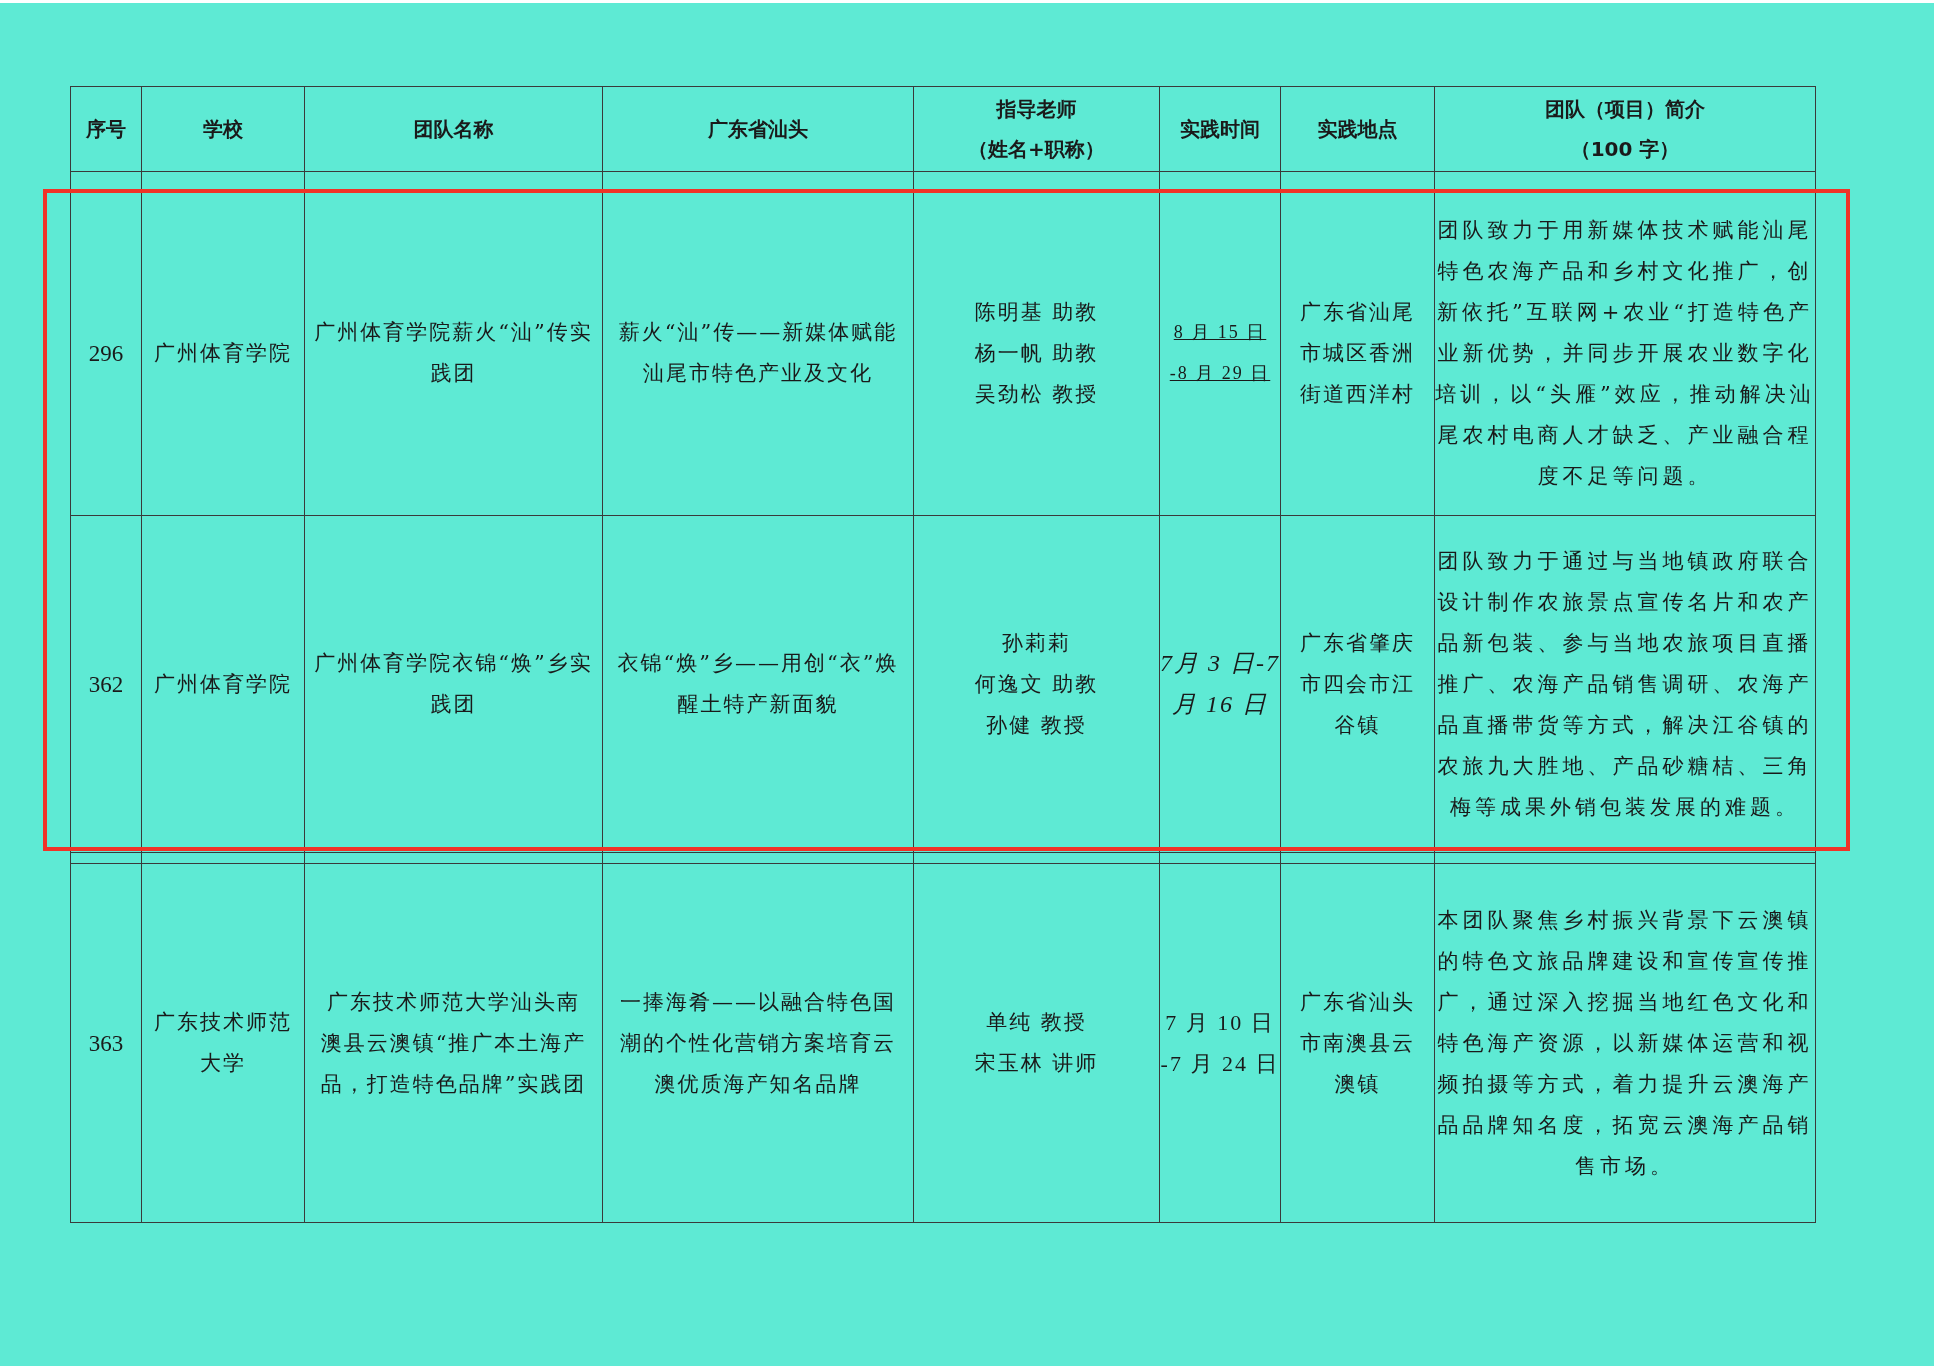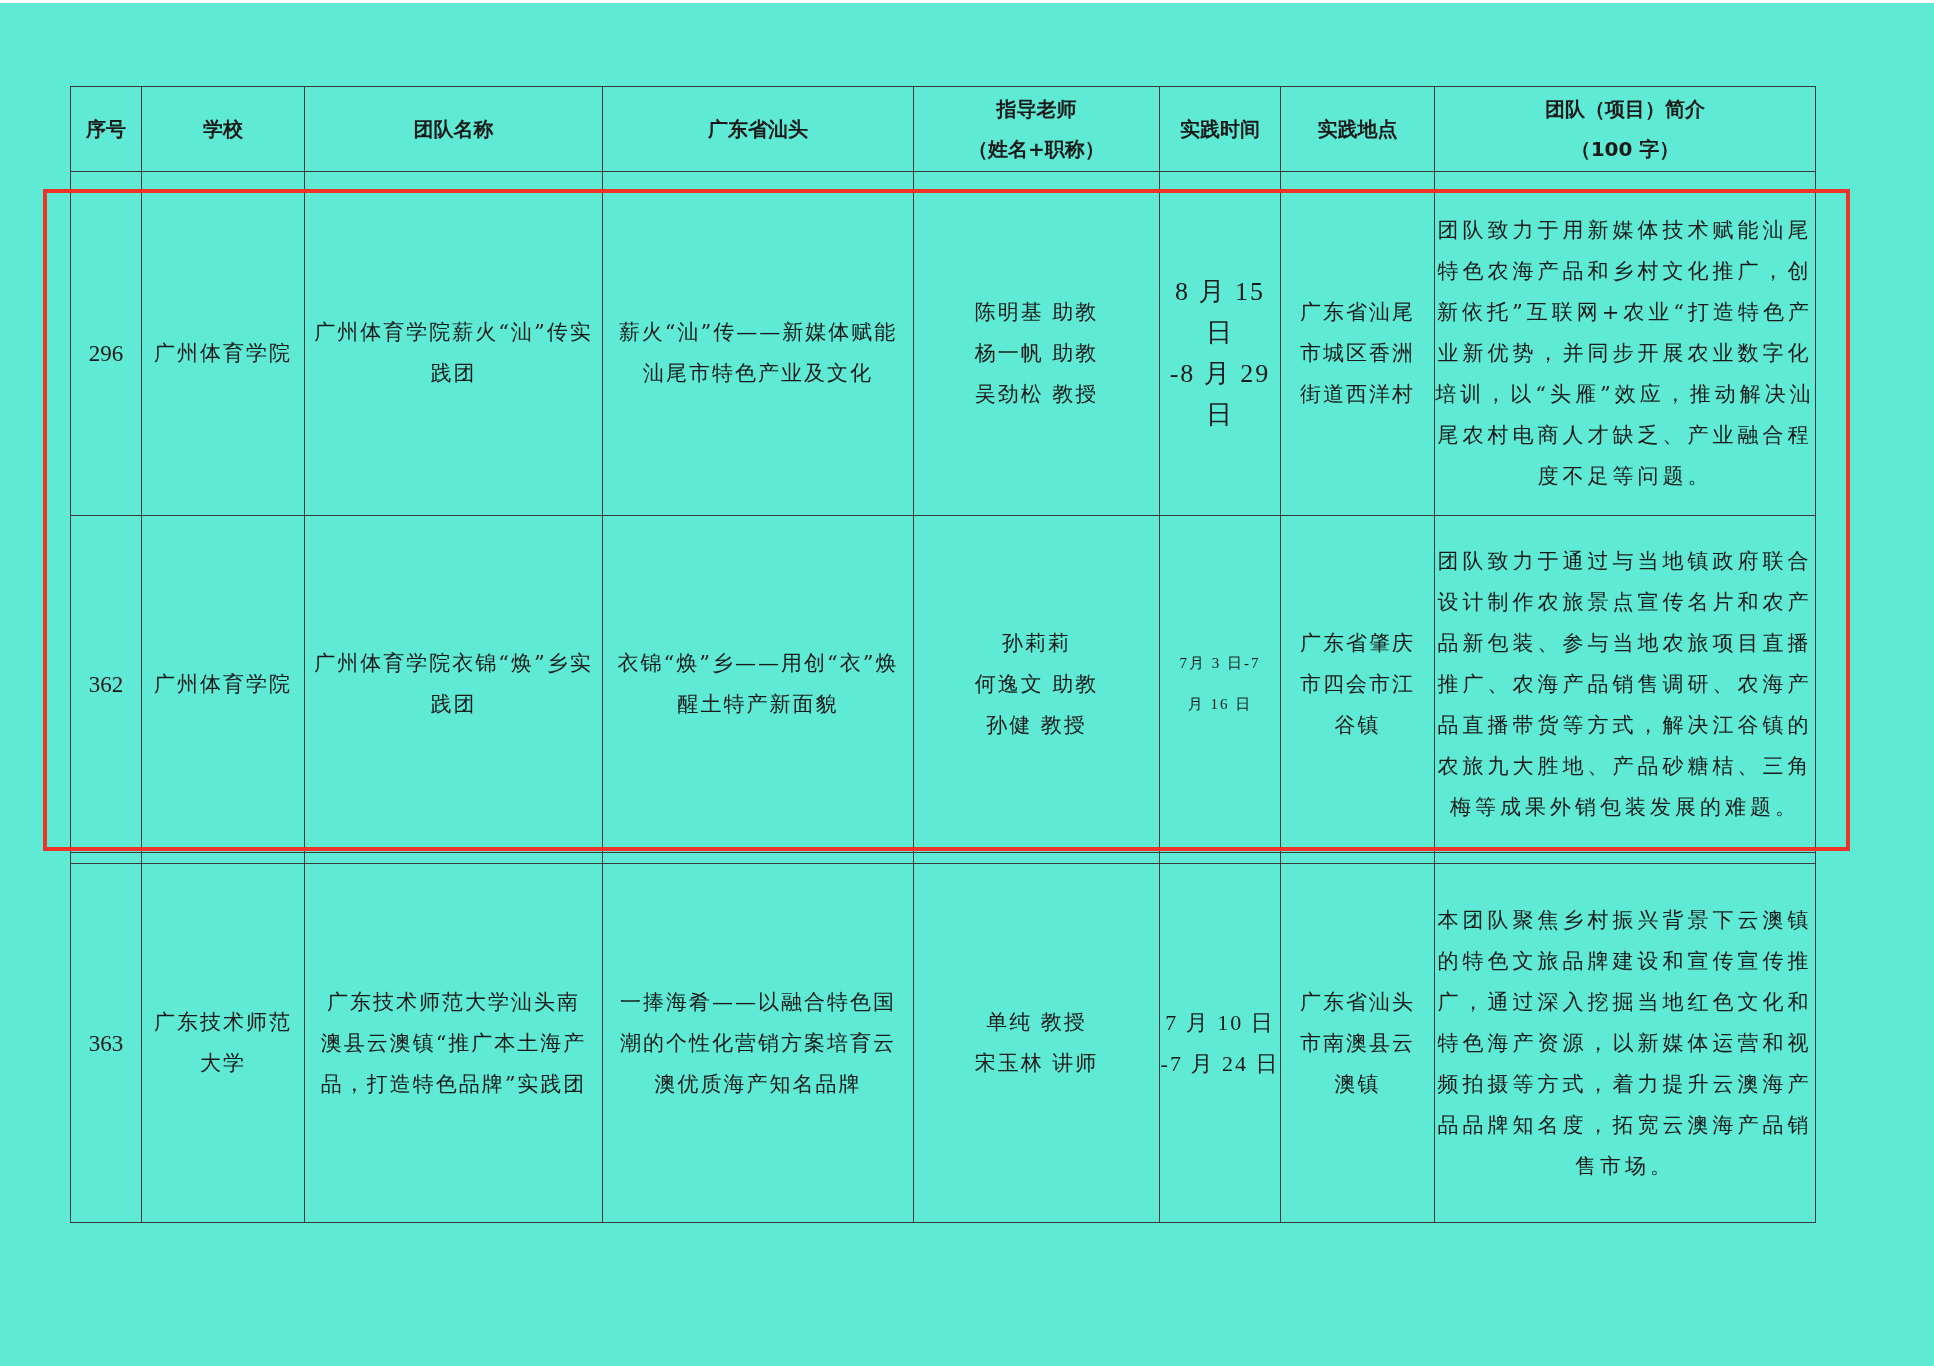--- a/index.html
+++ b/index.html
@@ -90,21 +90,21 @@
           </td>
       <td>
             <span class="line">薪火“汕”传——新媒体赋能</span>
             <span class="line">汕尾市特色产业及文化</span>
           </td>
       <td>
             <span class="line">陈明基 助教</span>
             <span class="line">杨一帆 助教</span>
             <span class="line">吴劲松 教授</span>
           </td>
-      <td style="font-family:'Liberation Serif',serif;font-size:26px;">
+      <td style="font-family:'Liberation Serif',serif;font-size:18px;text-decoration:underline;">
             <span class="line">8 月 15 日</span>
             <span class="line">-8 月 29 日</span>
           </td>
       <td>
             <span class="line">广东省汕尾</span>
             <span class="line">市城区香洲</span>
             <span class="line">街道西洋村</span>
           </td>
       <td class="intro">团队致力于用新媒体技术赋能汕尾特色农海产品和乡村文化推广，创新依托”互联网+农业“打造特色产业新优势，并同步开展农业数字化培训，以“头雁”效应，推动解决汕尾农村电商人才缺乏、产业融合程度不足等问题。</td>
     </tr>
@@ -118,21 +118,21 @@
           </td>
       <td>
             <span class="line">衣锦“焕”乡——用创“衣”焕</span>
             <span class="line">醒土特产新面貌</span>
           </td>
       <td>
             <span class="line">孙莉莉</span>
             <span class="line">何逸文 助教</span>
             <span class="line">孙健 教授</span>
           </td>
-      <td style="font-family:'Liberation Serif',serif;font-size:15px;">
+      <td style="font-family:'Liberation Serif',serif;font-size:24px;font-style:italic;">
             <span class="line">7月 3 日-7</span>
             <span class="line">月 16 日</span>
           </td>
       <td>
             <span class="line">广东省肇庆</span>
             <span class="line">市四会市江</span>
             <span class="line">谷镇</span>
           </td>
       <td class="intro">团队致力于通过与当地镇政府联合设计制作农旅景点宣传名片和农产品新包装、参与当地农旅项目直播推广、农海产品销售调研、农海产品直播带货等方式，解决江谷镇的农旅九大胜地、产品砂糖桔、三角梅等成果外销包装发展的难题。</td>
     </tr>

